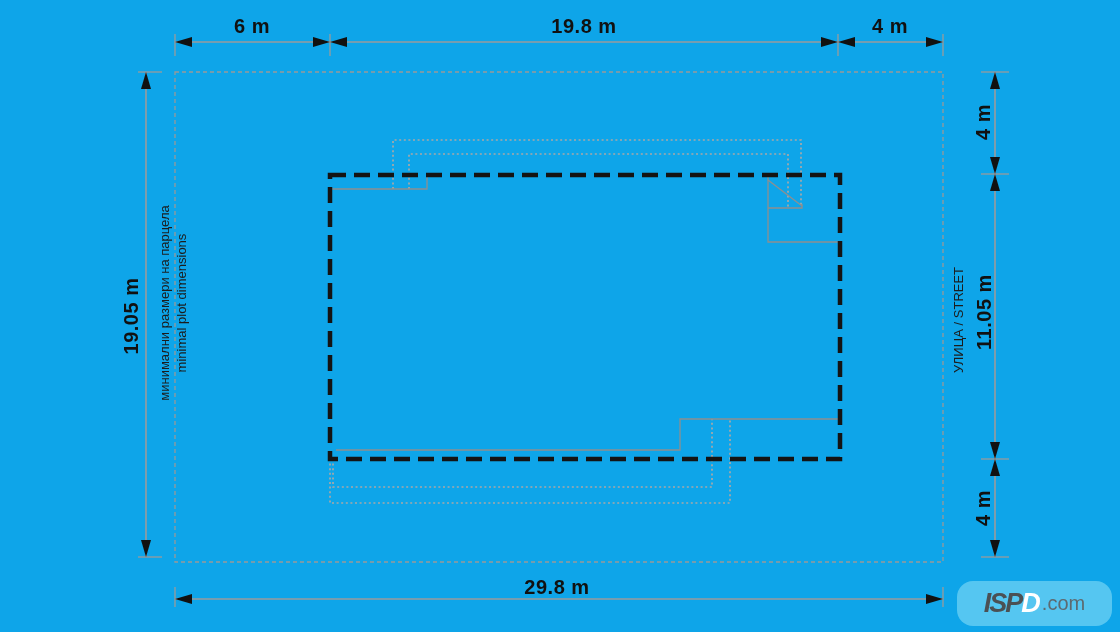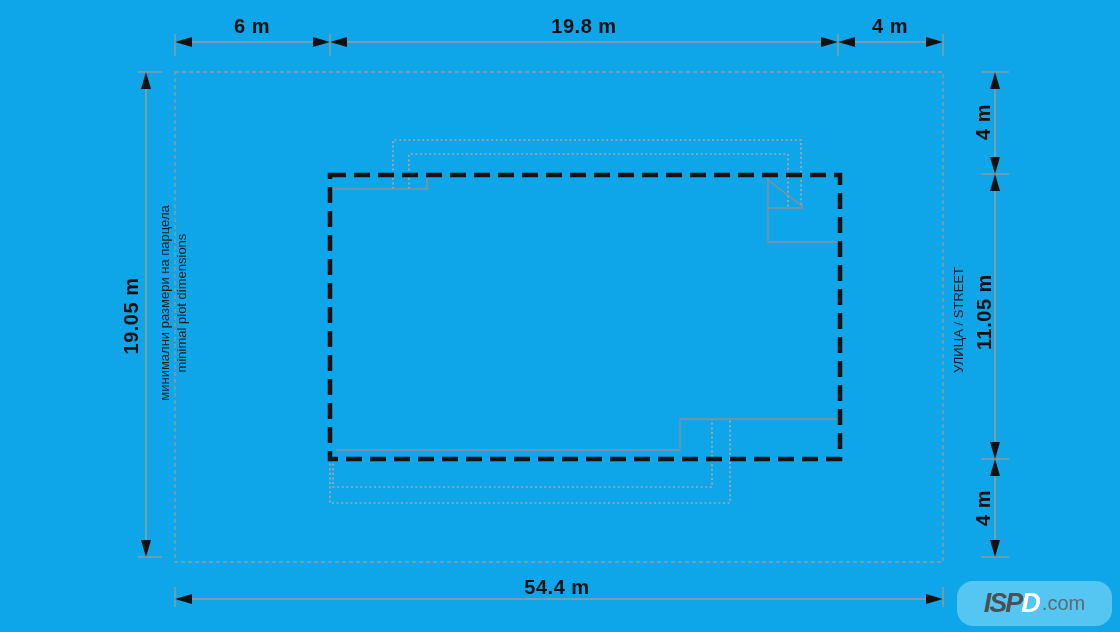--- a/index.html
+++ b/index.html
@@ -97,21 +97,21 @@
   <div class="lbl" style="left:252px;top:26px;">6 m</div>
   <div class="lbl" style="left:584px;top:26px;">19.8 m</div>
   <div class="lbl" style="left:890px;top:26px;">4 m</div>
 
   <div class="lbl v" style="left:131px;top:316px;">19.05 m</div>
 
   <div class="lbl v" style="left:983px;top:122px;">4 m</div>
   <div class="lbl v" style="left:984px;top:312px;">11.05 m</div>
   <div class="lbl v" style="left:983px;top:508px;">4 m</div>
 
-  <div class="lbl" style="left:557px;top:587px;">54.4 m</div>
+  <div class="lbl" style="left:557px;top:587px;">29.8 m</div>
 
   <div class="note" style="left:174px;top:303px;">
     <div>минимални размери на парцела</div>
     <div>minimal plot dimensions</div>
   </div>
 
   <div class="note" style="left:959px;top:320px;">УЛИЦА / STREET</div>
 
   <div class="logo">
     <span class="p1">ISP</span>

